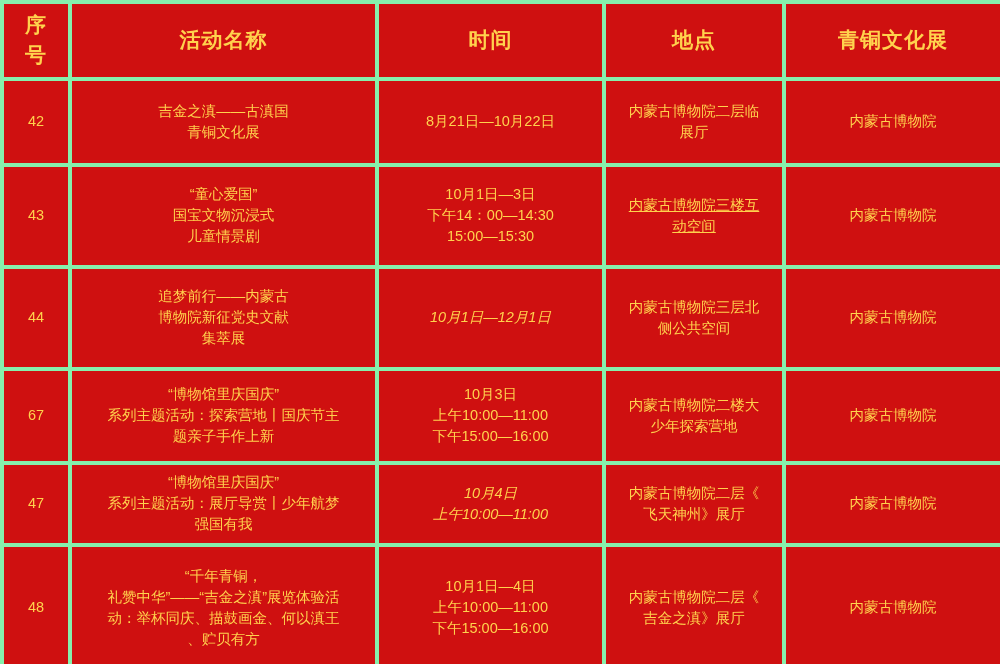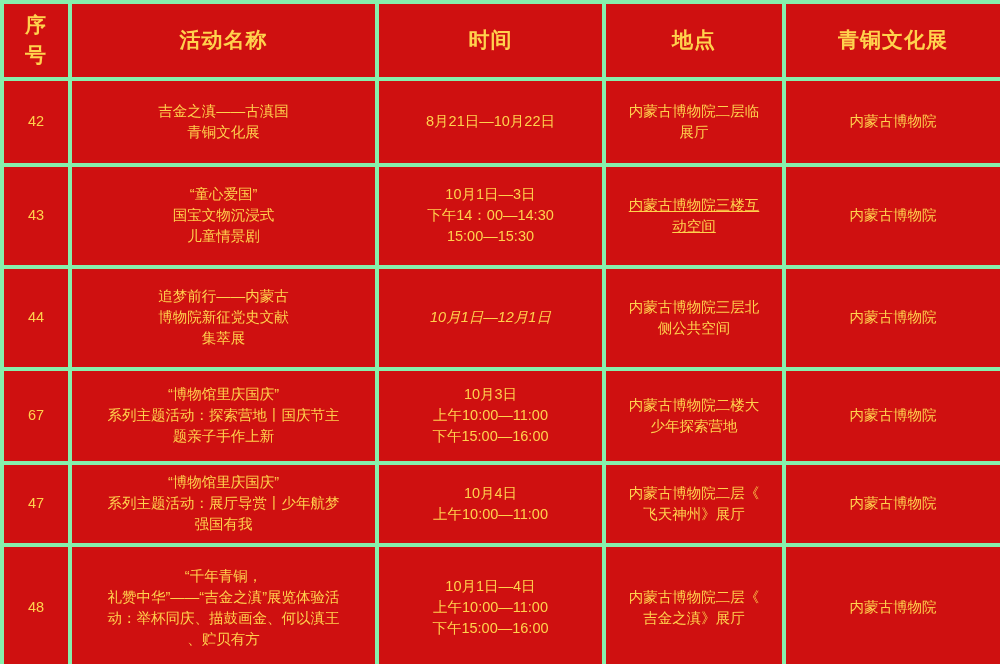--- a/index.html
+++ b/index.html
@@ -134,21 +134,21 @@
 下午15:00—16:00</td>
         <td class="place" style="white-space: pre-line;">内蒙古博物院二楼大
 少年探索营地</td>
         <td class="org" style="white-space: pre-line;">内蒙古博物院</td>
       </tr>
       <tr class="r47">
         <td class="idx" style="white-space: pre-line; border-radius: 24px;">47</td>
         <td class="name" style="white-space: pre-line;">“博物馆里庆国庆”
 系列主题活动：展厅导赏丨少年航梦
 强国有我</td>
-        <td class="time" style="white-space: pre-line;">10月4日
+        <td class="time" style="white-space: pre-line; font-style: italic;">10月4日
 上午10:00—11:00</td>
         <td class="place" style="white-space: pre-line;">内蒙古博物院二层《
 飞天神州》展厅</td>
         <td class="org" style="white-space: pre-line;">内蒙古博物院</td>
       </tr>
       <tr class="r48">
         <td class="idx" style="white-space: pre-line;">48</td>
         <td class="name" style="white-space: pre-line;">“千年青铜，
 礼赞中华”——“吉金之滇”展览体验活
 动：举杯同庆、描鼓画金、何以滇王

